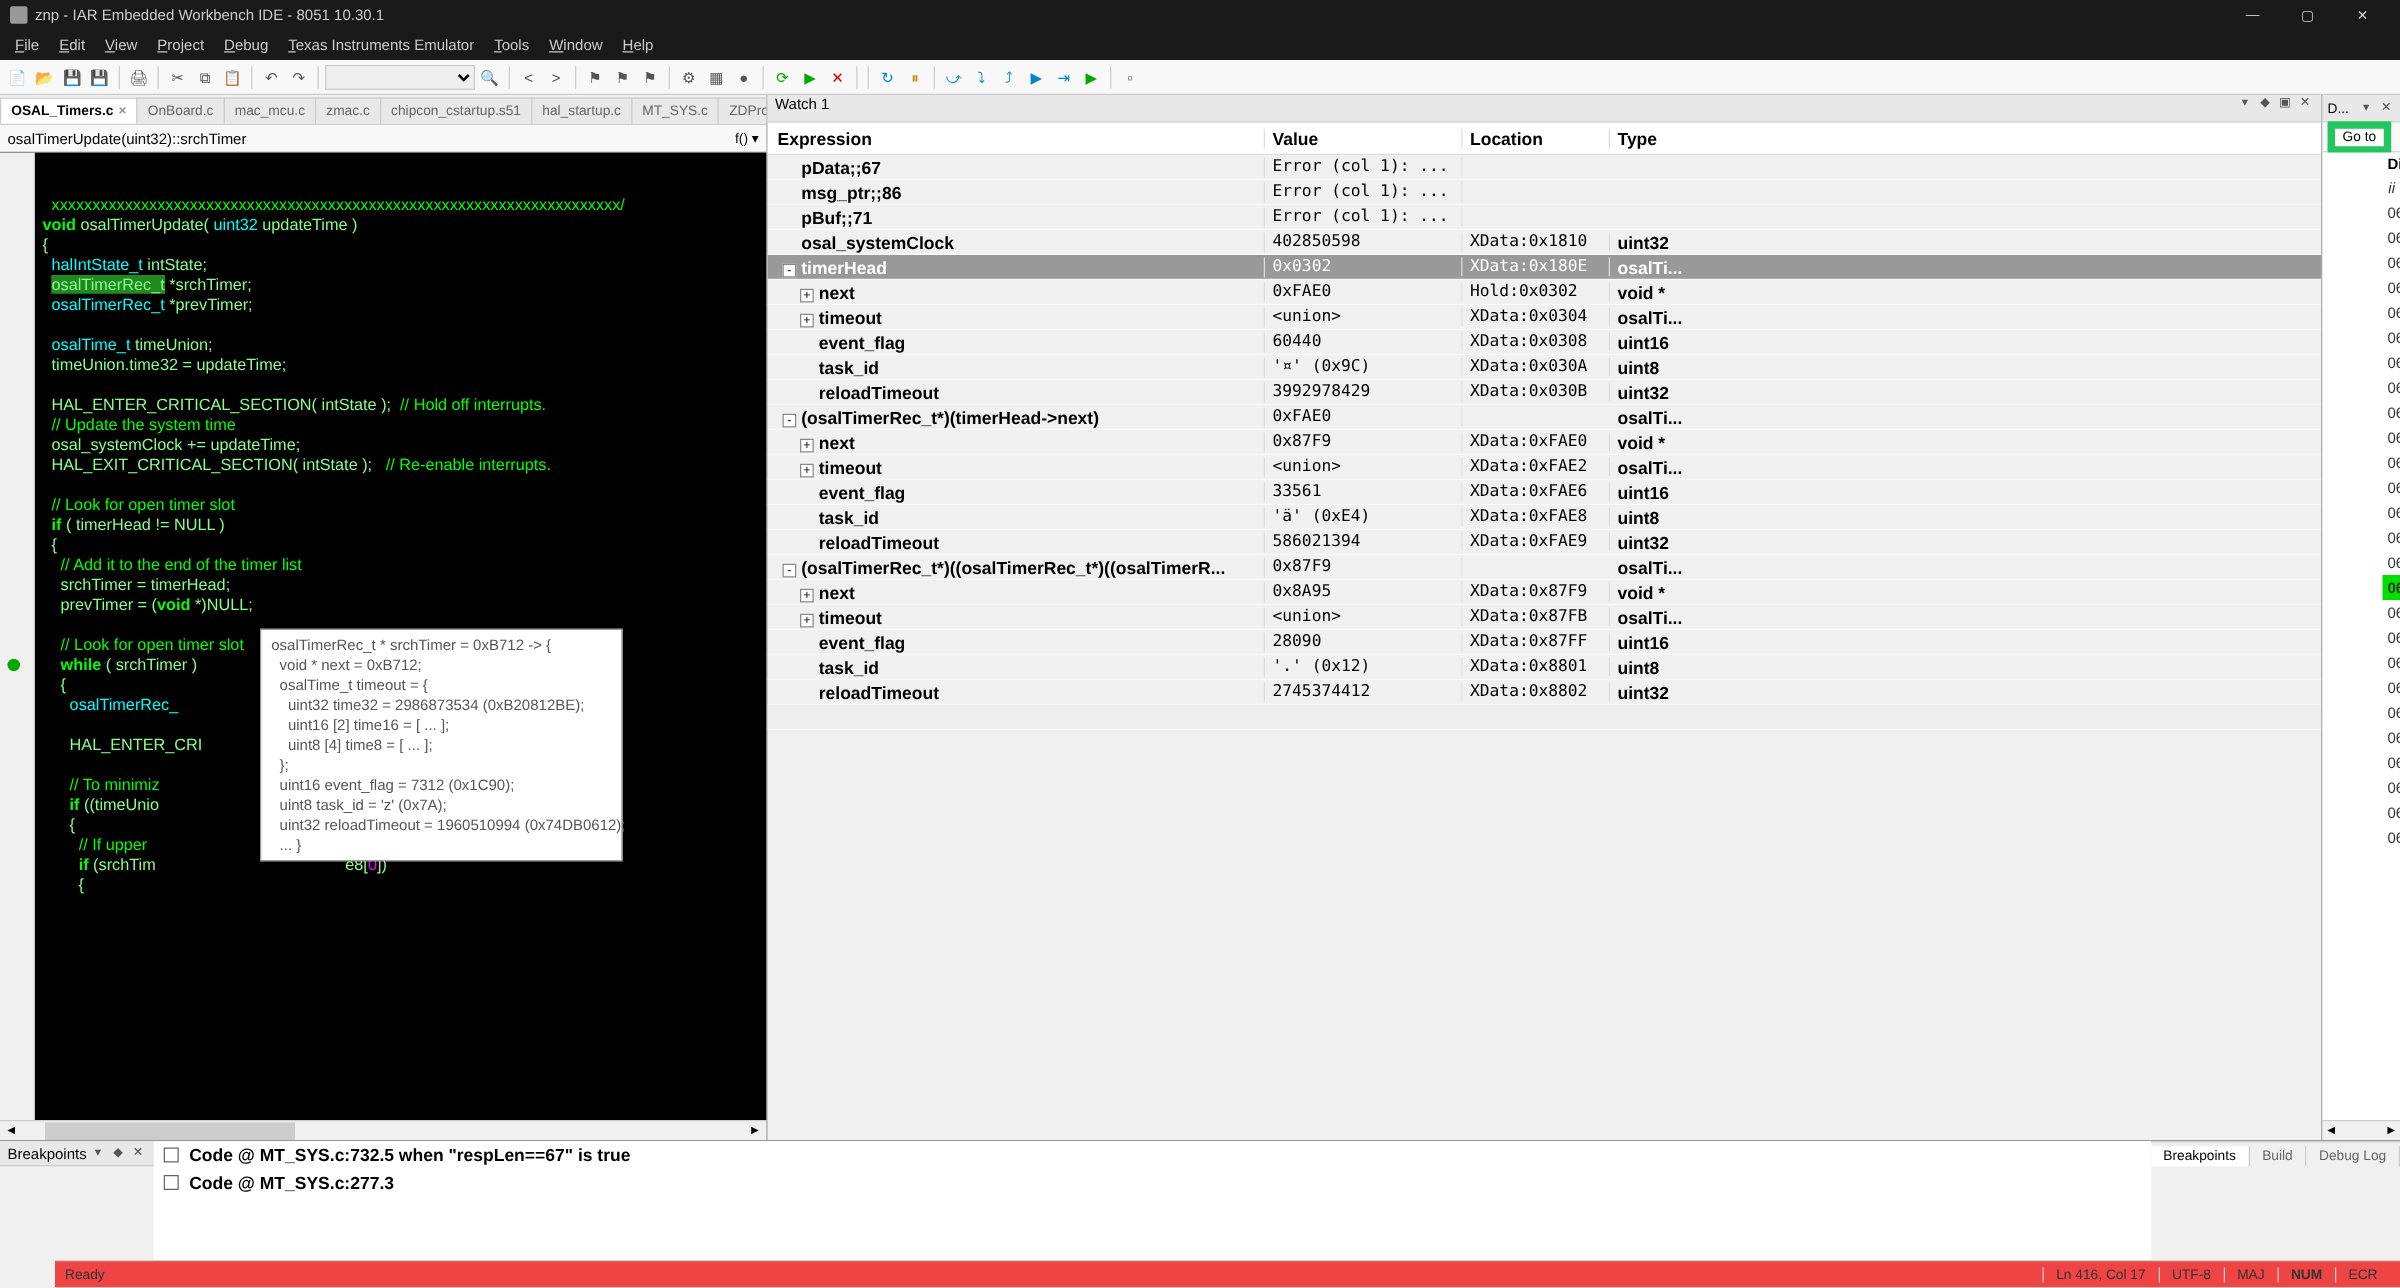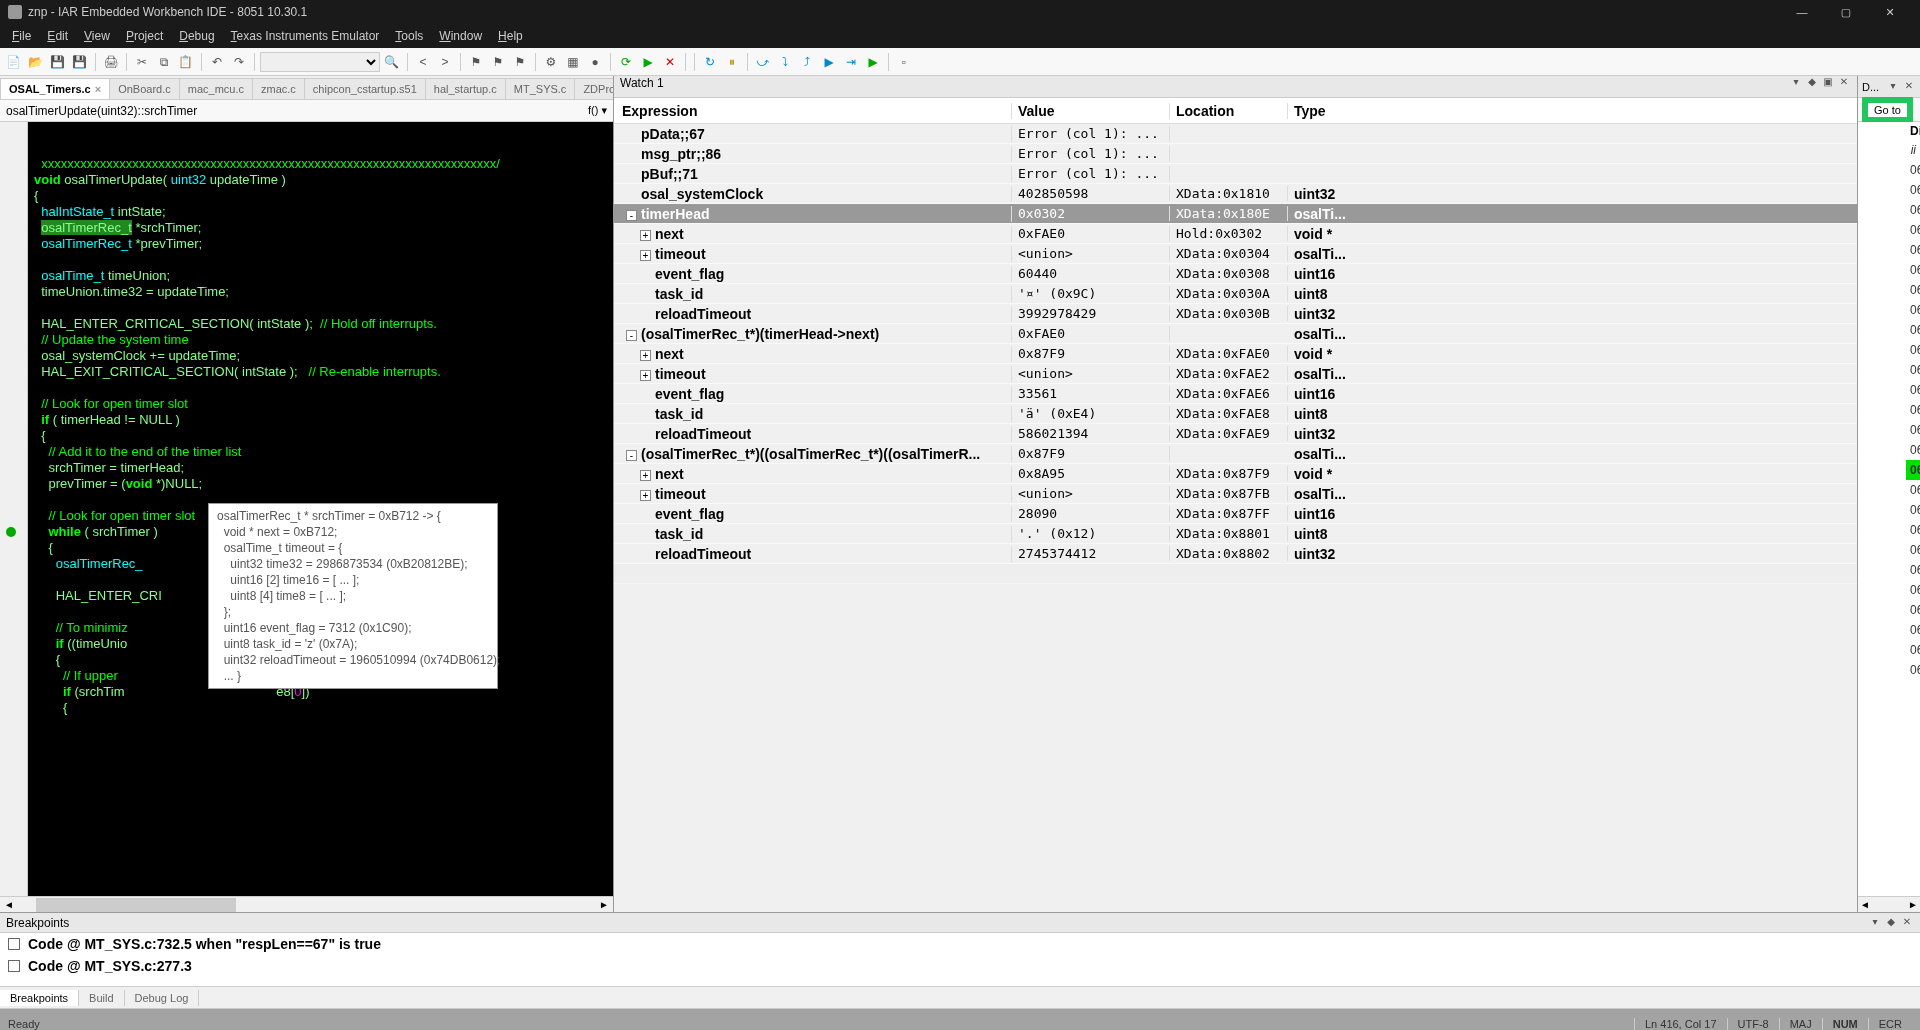--- a/index.html
+++ b/index.html
@@ -74,31 +74,31 @@
 .disasm-header { height: 22px; background: #e8e8e8; border-bottom: 1px solid #ccc; display: flex; align-items: center; padding: 0 4px; font-size: 11px; overflow: hidden; }
 .goto-bar { height: 24px; background: #f8f8f8; border-bottom: 1px solid #ccc; display: flex; align-items: center; padding: 0 4px; font-size: 11px; }
 .goto-btn { border: 6px solid #22c55e; padding: 1px 6px; background: #fff; }
 .disasm-body { flex: 1; background: #fff; font-family: Consolas, monospace; font-size: 12px; overflow: hidden; padding-left: 48px; }
 .disasm-title { font-weight: bold; padding: 2px 4px; }
 .disasm-line { padding: 0 4px; text-align: right; color: #333; height: 20px; line-height: 20px; }
 .disasm-line.green { background: #00e000; font-weight: bold; }
 .disasm-scroll { height: 16px; background: #f0f0f0; border-top: 1px solid #ccc; display:flex; justify-content: space-between; padding: 0 2px; align-items:center; font-size:10px;}
 
 
-.breakpoints-panel { height: 96px; border-top: 1px solid #999; display: flex; flex-direction: column; }
+.breakpoints-panel { height: 96px; border-top: 1px solid #999; display: flex; flex-direction: row; }
 .bp-header { height: 20px; background: #e8e8e8; border-bottom: 1px solid #ccc; display: flex; align-items: center; padding: 0 6px; font-size: 12px; }
 .bp-body { flex: 1; background: #fff; font-size: 14px; overflow: auto; }
 .bp-row { display: flex; align-items: center; height: 22px; padding: 0 8px; gap: 8px; }
 .bp-check { width: 12px; height: 12px; border: 1px solid #666; }
 .bp-tabs { height: 22px; background: #f0f0f0; display: flex; align-items: center; font-size: 11px; border-top: 1px solid #ccc; }
 .bp-tab { padding: 2px 10px; border-right: 1px solid #ccc; color: #666; }
 .bp-tab.active { background: #fff; color: #000; }
 
 
-.statusbar { height: 22px; background: #a3a3a3; border-top: 1px solid #ccc; display: flex; align-items: flex-end; padding: 0 8px; font-size: 11px; color: #333; }
+.statusbar { height: 22px; background: #ef4444; border-top: 1px solid #ccc; display: flex; align-items: center; padding: 0 8px; font-size: 11px; color: #333; margin-left: 44px; }
 .status-left { flex: 1; }
 .status-cell { padding: 0 10px; border-left: 1px solid #ccc; }
 </style>
 </head>
 <body>
 
 <div class="titlebar">
   <div class="titlebar-icon"></div>
   <div class="titlebar-text">znp - IAR Embedded Workbench IDE - 8051 10.30.1</div>
   <div class="titlebar-btn">—</div>

